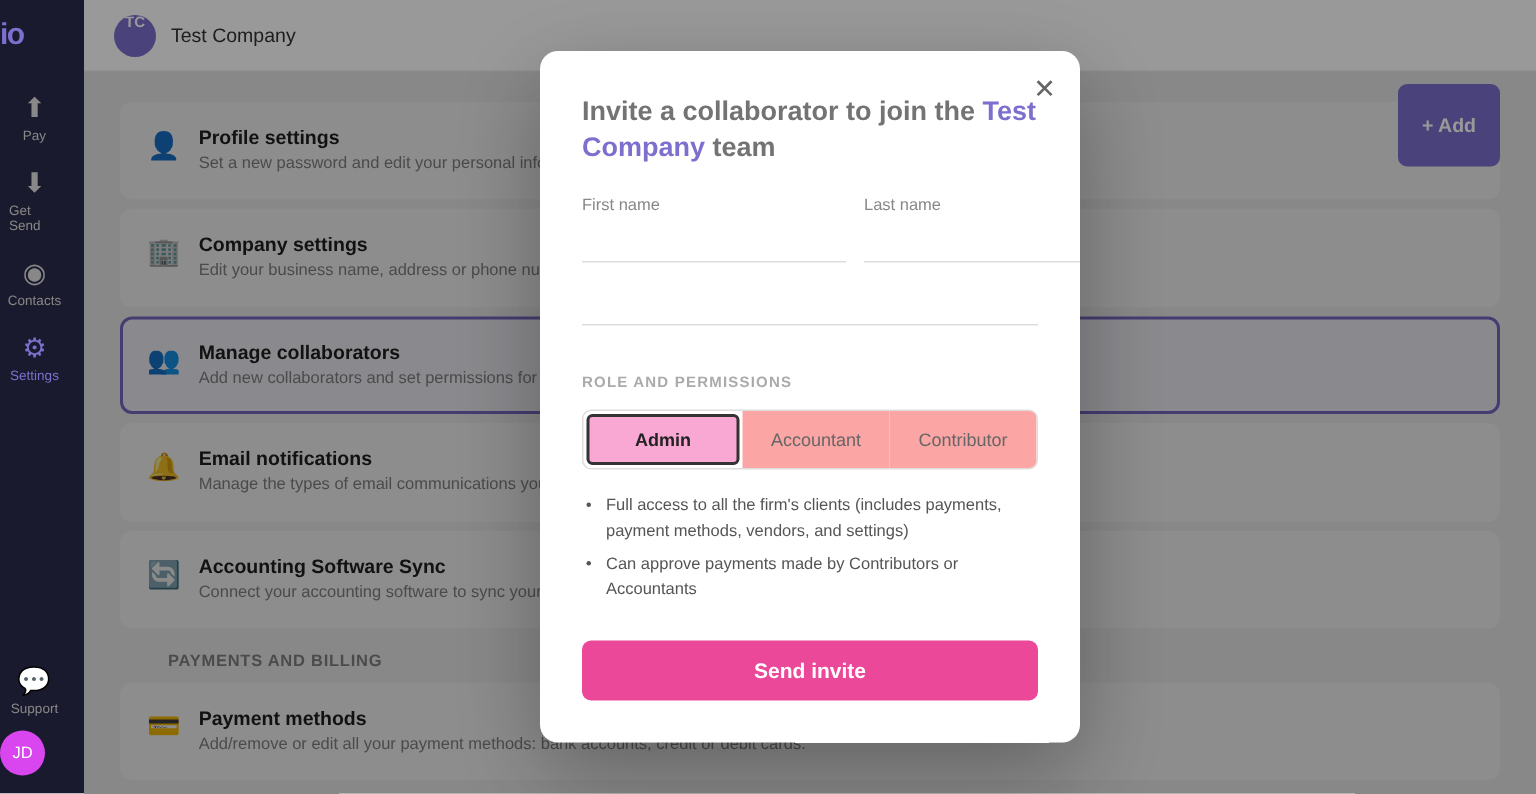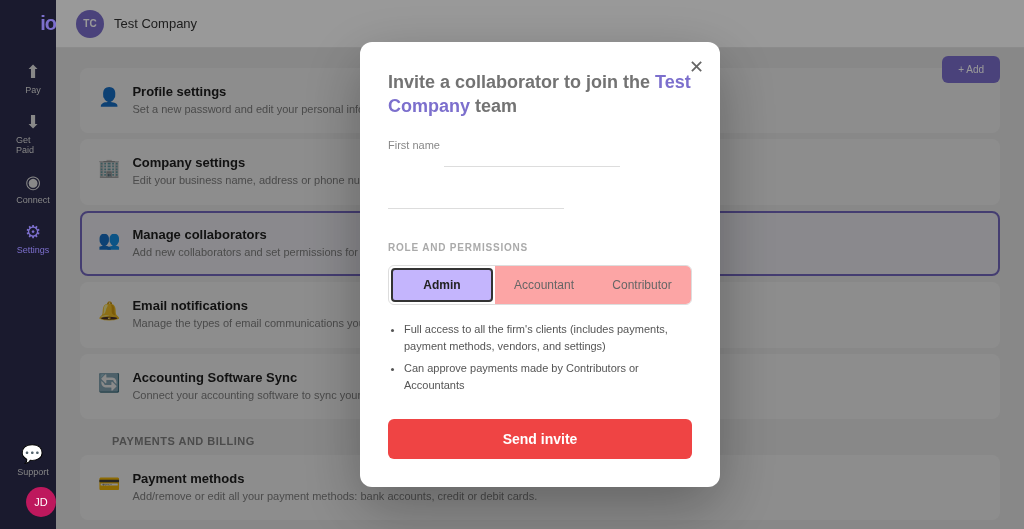--- a/index.html
+++ b/index.html
@@ -4,21 +4,21 @@
   <style>
     * { box-sizing: border-box; margin: 0; padding: 0; }
     body { font-family: -apple-system, BlinkMacSystemFont, 'Segoe UI', sans-serif; background: #f5f5f5; width: 1024px; height: 529px; overflow: hidden; display: flex; }
 
     
     .sidebar {
       width: 56px;
       background: #1a1a2e;
       display: flex;
       flex-direction: column;
-      align-items: flex-end;
+      align-items: flex-start;
       padding: 12px 0;
       gap: 4px;
       flex-shrink: 0;
       height: 529px;
     }
     .sidebar-logo {
       color: #7c6fcd;
       font-size: 20px;
       font-weight: 900;
       margin-bottom: 16px;
@@ -35,21 +35,21 @@
       color: #888;
       gap: 2px;
     }
     .sidebar-item.active { color: #7c6fcd; }
     .sidebar-icon { font-size: 18px; }
     .sidebar-label { font-size: 9px; color: inherit; }
     .sidebar-spacer { flex: 1; }
     .sidebar-avatar {
       width: 30px; height: 30px;
       border-radius: 50%;
-      background: #be185d;
+      background: #d946ef;
       display: flex; align-items: center; justify-content: center;
       color: #fff; font-size: 11px;
       cursor: pointer;
     }
 
     
     .main {
       flex: 1;
       display: flex;
       flex-direction: column;
@@ -66,21 +66,21 @@
       display: flex;
       align-items: center;
       padding: 0 20px;
       gap: 10px;
       border-bottom: 1px solid #e8e8e8;
     }
     .topbar-avatar {
       width: 28px; height: 28px;
       border-radius: 50%;
       background: #7c6fcd;
-      display: flex; align-items: center; justify-content: center;
+      display: flex; align-items: flex-start; justify-content: center;
       color: #fff; font-size: 10px; font-weight: 600;
     }
     .topbar-company {
       font-size: 13px;
       font-weight: 500;
       color: #333;
     }
 
     
     .settings-page {
@@ -119,23 +119,23 @@
 
     
     .add-btn {
       position: absolute;
       top: 56px;
       right: 24px;
       background: #7c6fcd;
       color: #fff;
       border: none;
       border-radius: 6px;
-      padding: 8px 16px;
-      font-size: 10px;
-      font-weight: 400;
+      padding: 20px 16px;
+      font-size: 13px;
+      font-weight: 700;
       cursor: pointer;
       display: flex; align-items: center; gap: 6px;
     }
 
     
     .overlay {
       position: absolute;
       inset: 0;
       background: rgba(0,0,0,0.4);
       display: flex;
@@ -180,21 +180,21 @@
       margin-bottom: 12px;
     }
     .form-row {
       display: flex;
       gap: 12px;
       margin-bottom: 14px;
     }
     .form-field {
       flex: 1;
       display: flex;
-      flex-direction: row;
+      flex-direction: column;
       gap: 4px;
     }
     .form-field label {
       font-size: 11px;
       color: #888;
     }
     .form-field input {
       border: none;
       border-bottom: 1px solid #ddd;
       padding: 6px 0;
@@ -214,39 +214,39 @@
     .role-btn {
       flex: 1;
       padding: 8px 0;
       border: none;
       background: #fca5a5;
       font-size: 12px;
       cursor: pointer;
       color: #666;
     }
     .role-btn.active {
-      background: #c4b5fd;
+      background: #f9a8d4;
       border: 2px solid #333;
       color: #222;
       font-weight: 600;
       border-radius: 4px;
       margin: 2px;
     }
     .role-desc {
       font-size: 11px;
       color: #555;
       line-height: 1.6;
     }
     .role-desc ul { padding-left: 16px; }
     .role-desc li { margin-bottom: 4px; }
     .send-btn {
       display: block;
       width: 100%;
       margin-top: 24px;
-      background: #ef4444;
+      background: #ec4899;
       color: #fff;
       border: none;
       border-radius: 6px;
       padding: 12px;
       font-size: 14px;
       font-weight: 600;
       cursor: pointer;
     }
   </style>
 </head>
@@ -254,25 +254,25 @@
 
 <div class="sidebar">
   <div class="sidebar-logo">io</div>
 
   <div class="sidebar-item">
     <span class="sidebar-icon">⬆</span>
     <span class="sidebar-label">Pay</span>
   </div>
   <div class="sidebar-item">
     <span class="sidebar-icon">⬇</span>
-    <span class="sidebar-label">Get Paid</span>
+    <span class="sidebar-label">Get Send</span>
   </div>
   <div class="sidebar-item">
     <span class="sidebar-icon">◉</span>
-    <span class="sidebar-label">Connect</span>
+    <span class="sidebar-label">Contacts</span>
   </div>
   <div class="sidebar-item active">
     <span class="sidebar-icon">⚙</span>
     <span class="sidebar-label">Settings</span>
   </div>
 
   <div class="sidebar-spacer"></div>
 
   <div class="sidebar-item">
     <span class="sidebar-icon">💬</span>
@@ -350,20 +350,24 @@
       <button class="modal-close">✕</button>
 
       <div class="modal-title">
         <span>Invite a collaborator to join the </span><span style="color:#7c6fcd;">Test Company</span><span> team</span>
       </div>
 
 
       <div class="form-row">
         <div class="form-field">
           <label>First name</label>
+          <input type="text" style="">
+        </div>
+        <div class="form-field">
+          <label>Last name</label>
           <input type="text" style="">
         </div>
       </div>
 
       <div class="form-field" style="margin-bottom: 8px;">
         <input type="email" style="">
       </div>
 
       <div class="role-section">
         <div class="modal-section-label">ROLE AND PERMISSIONS</div>

